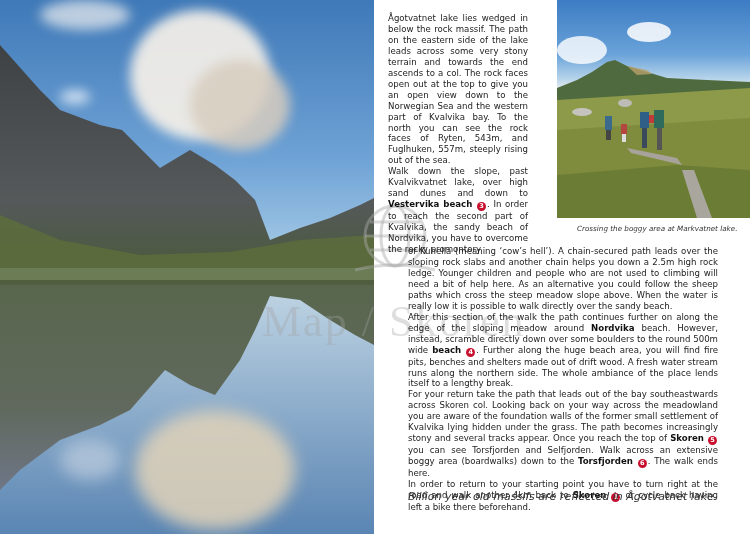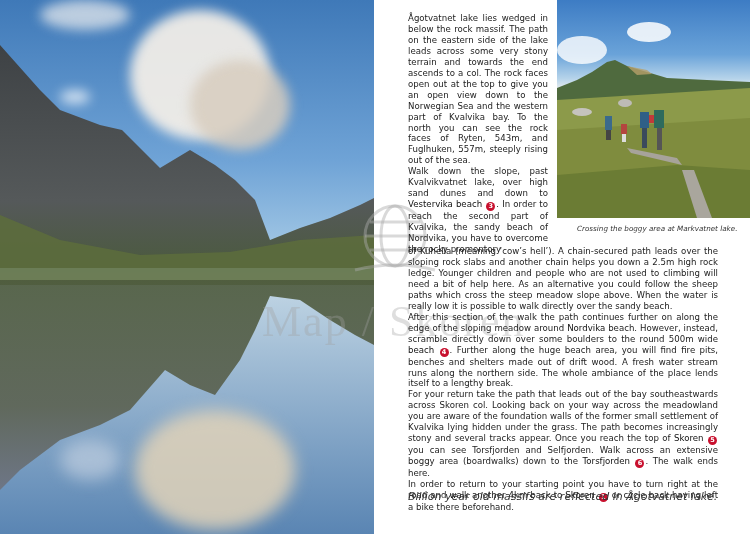--- a/index.html
+++ b/index.html
@@ -21,24 +21,24 @@
   
   .page { position:absolute; left:374px; top:0; width:376px; height:534px; }
 
   .right-photo { position:absolute; left:557px; top:0; width:193px; height:218px; overflow:hidden;
     background: linear-gradient(180deg,#3d7cc4 0%,#6aa3d9 25%,#b5d3ea 36%,#dfe8ee 40%); }
   .right-photo svg { position:absolute; left:0; top:0; }
   .photo-caption { position:absolute; left:577px; top:224px; width:193px; font-size:7.2px; font-style:italic;
     color:#333; line-height:10px; }
 
   .body-text { font-size:8.6px; line-height:10.95px; color:#222; text-align:justify; }
-  .col-narrow { position:absolute; left:408px; top:13px; width:140px; }
+  .col-narrow { position:absolute; left:388px; top:13px; width:140px; }
   .col-wide { position:absolute; left:408px; top:246px; width:310px; }
   .body-text p { margin:0; }
-  .body-text b { font-weight:normal; color:#111; }
+  .body-text b { font-weight:bold; color:#111; }
   .marker { display:inline-block; width:9px; height:9px; border-radius:50%; background:#c8102e; color:#fff;
     font-size:6.5px; font-weight:bold; line-height:9px; text-align:center; vertical-align:-1px; margin:0 1px; }
 
   .lake-caption { position:absolute; left:408px; top:490px; font-size:11px; font-style:italic; color:#333; }
   .page-number { position:absolute; left:707px; top:509px; font-size:9px; color:#222;margin-left:48px; }
 </style>
 </head>
 <body>
 
 <div class="left-photo">

